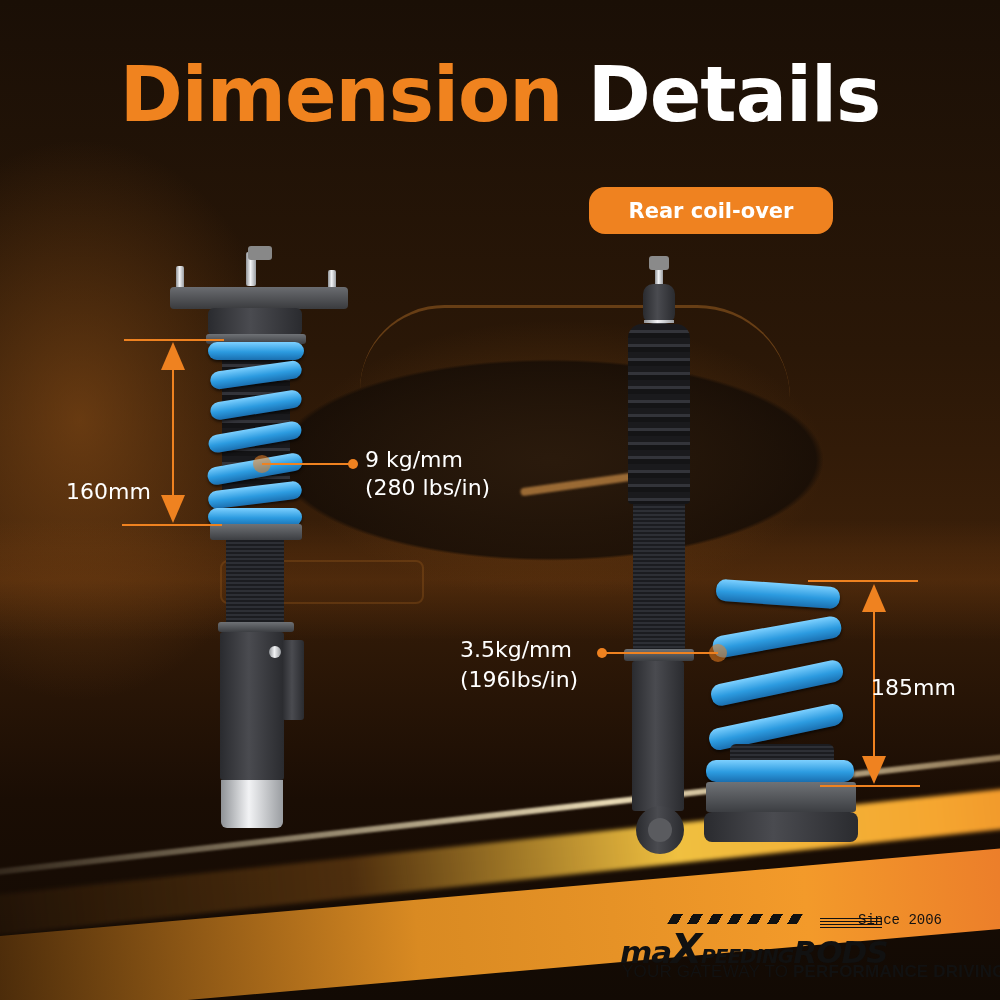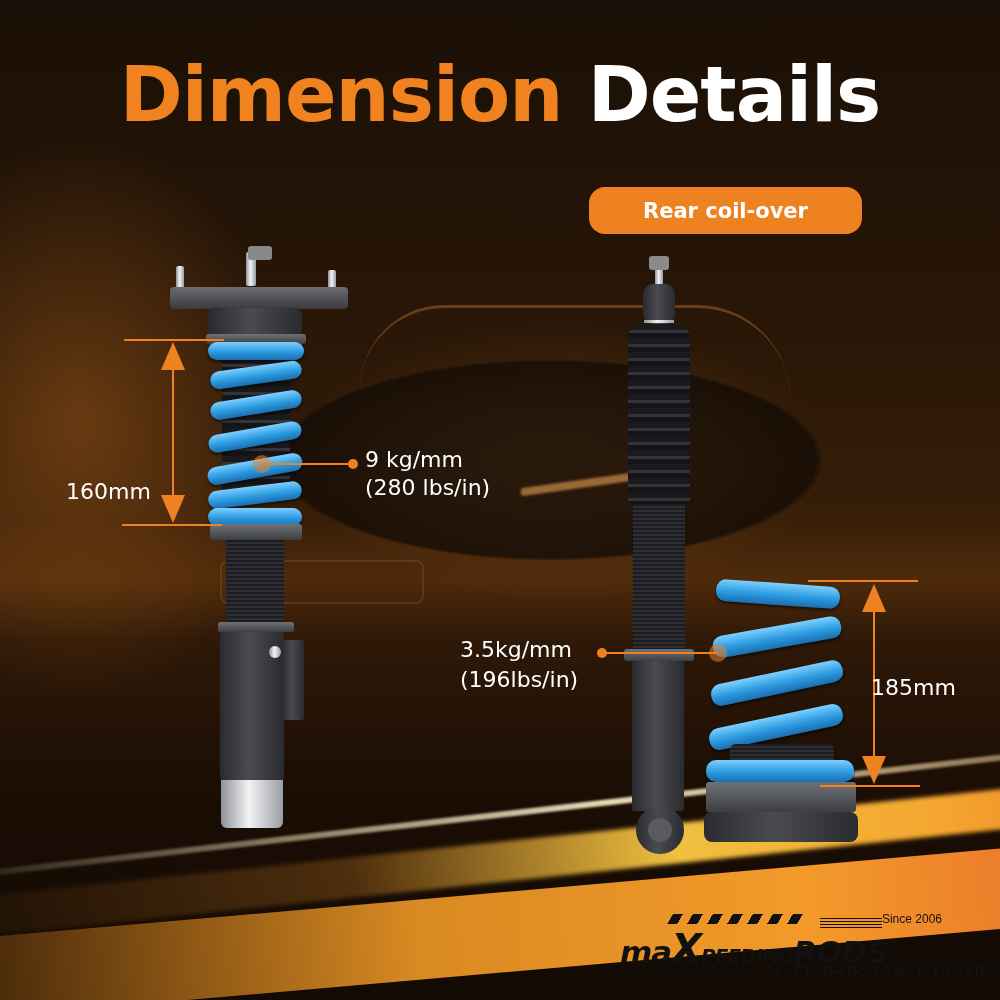--- a/index.html
+++ b/index.html
@@ -21,41 +21,41 @@
   .car-roof{position:absolute;left:360px;top:305px;width:430px;height:90px;border-radius:200px 220px 0 0;border-top:3px solid rgba(180,110,40,0.45);}
   .car-light{position:absolute;left:520px;top:480px;width:120px;height:8px;background:rgba(230,160,80,0.6);transform:rotate(-8deg);filter:blur(1px);border-radius:4px;}
   .car-grille{position:absolute;left:220px;top:560px;width:200px;height:40px;border:2px solid rgba(150,90,30,0.35);border-radius:8px;}
 
   .title{position:absolute;top:50px;left:0;width:1000px;text-align:center;font-family:"DejaVu Sans",sans-serif;font-weight:bold;font-size:76px;letter-spacing:-1px;line-height:90px;}
   .title .t1{color:#f0831f;}
   .title .t2{color:#ffffff;}
 
   .pill{position:absolute;top:187px;height:47px;border-radius:16px;background:#ef8220;color:#fff;font-family:"DejaVu Sans",sans-serif;font-weight:bold;font-size:21px;display:flex;align-items:center;justify-content:center;}
   .pill.front{left:121px;width:286px;}
-  .pill.rear{left:589px;width:273px;}
+  .pill.rear{left:589px;width:244px;}
 
   .label{position:absolute;color:#fff;font-family:"DejaVu Sans",sans-serif;font-size:22px;line-height:28px;}
   .dimline{position:absolute;background:#ef8220;}
   .arrow-up{position:absolute;width:0;height:0;border-left:12px solid transparent;border-right:12px solid transparent;border-bottom:28px solid #ef8220;}
   .arrow-down{position:absolute;width:0;height:0;border-left:12px solid transparent;border-right:12px solid transparent;border-top:28px solid #ef8220;}
   .dot{position:absolute;width:10px;height:10px;border-radius:50%;background:#ef8220;}
   .ring{position:absolute;width:18px;height:18px;border-radius:50%;background:rgba(239,130,32,0.55);}
 
   
   .part{position:absolute;}
   .coil{position:absolute;height:18px;border-radius:10px;background:linear-gradient(180deg,#7dd0ff,#2c9be0 55%,#1a6fb0);box-shadow:0 2px 3px rgba(0,0,0,0.6);}
   .boot{background:repeating-linear-gradient(180deg,#1a1a1d 0 6px,#33343a 6px 9px,#141416 9px 14px);}
   .thread{background:repeating-linear-gradient(180deg,#1b1c20 0 2px,#2d2f35 2px 4px);}
   .body-dark{background:linear-gradient(90deg,#2a2b2f,#4a4b50 45%,#2a2b2f);}
   .silver{background:linear-gradient(90deg,#8f9296,#f2f3f5 45%,#9a9da1);}
   .plate{background:linear-gradient(180deg,#6a6c70,#3a3b3e);border-radius:4px;}
   .collar{background:linear-gradient(180deg,#6f7276,#3c3e42);border-radius:3px;}
 
   .logo{position:absolute;left:620px;top:912px;width:340px;height:80px;}
-  .logo .since{position:absolute;right:18px;top:0;font-size:12px;color:#111;font-family:Liberation Sans, sans-serif;}
+  .logo .since{position:absolute;right:18px;top:0;font-size:14px;color:#111;font-family:Liberation Mono, monospace;}
   .logo .since-lines{position:absolute;left:200px;top:6px;width:62px;height:10px;background:repeating-linear-gradient(180deg,#111 0 1px,transparent 1px 3px);}
   .logo .brand{position:absolute;left:0;top:14px;font-family:"DejaVu Sans",sans-serif;font-weight:bold;font-style:italic;font-size:31px;color:#111;letter-spacing:-1px;white-space:nowrap;}
   .logo .brand .x{font-size:40px;}
   .logo .brand .sm{font-size:20px;}
   .logo .checker{position:absolute;left:50px;top:2px;width:130px;height:10px;background:repeating-linear-gradient(90deg,#111 0 10px,transparent 10px 20px);transform:skewX(-30deg);}
   .logo .tag{position:absolute;left:2px;top:50px;font-family:"Liberation Sans",sans-serif;font-size:17px;color:#111;white-space:nowrap;letter-spacing:0.2px;}
   .logo .tag b{font-weight:bold;}
 </style>
 </head>
 <body>

